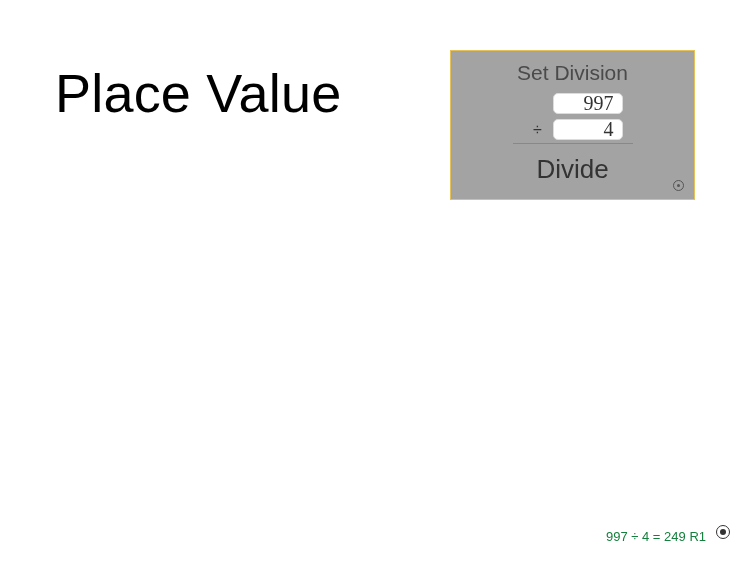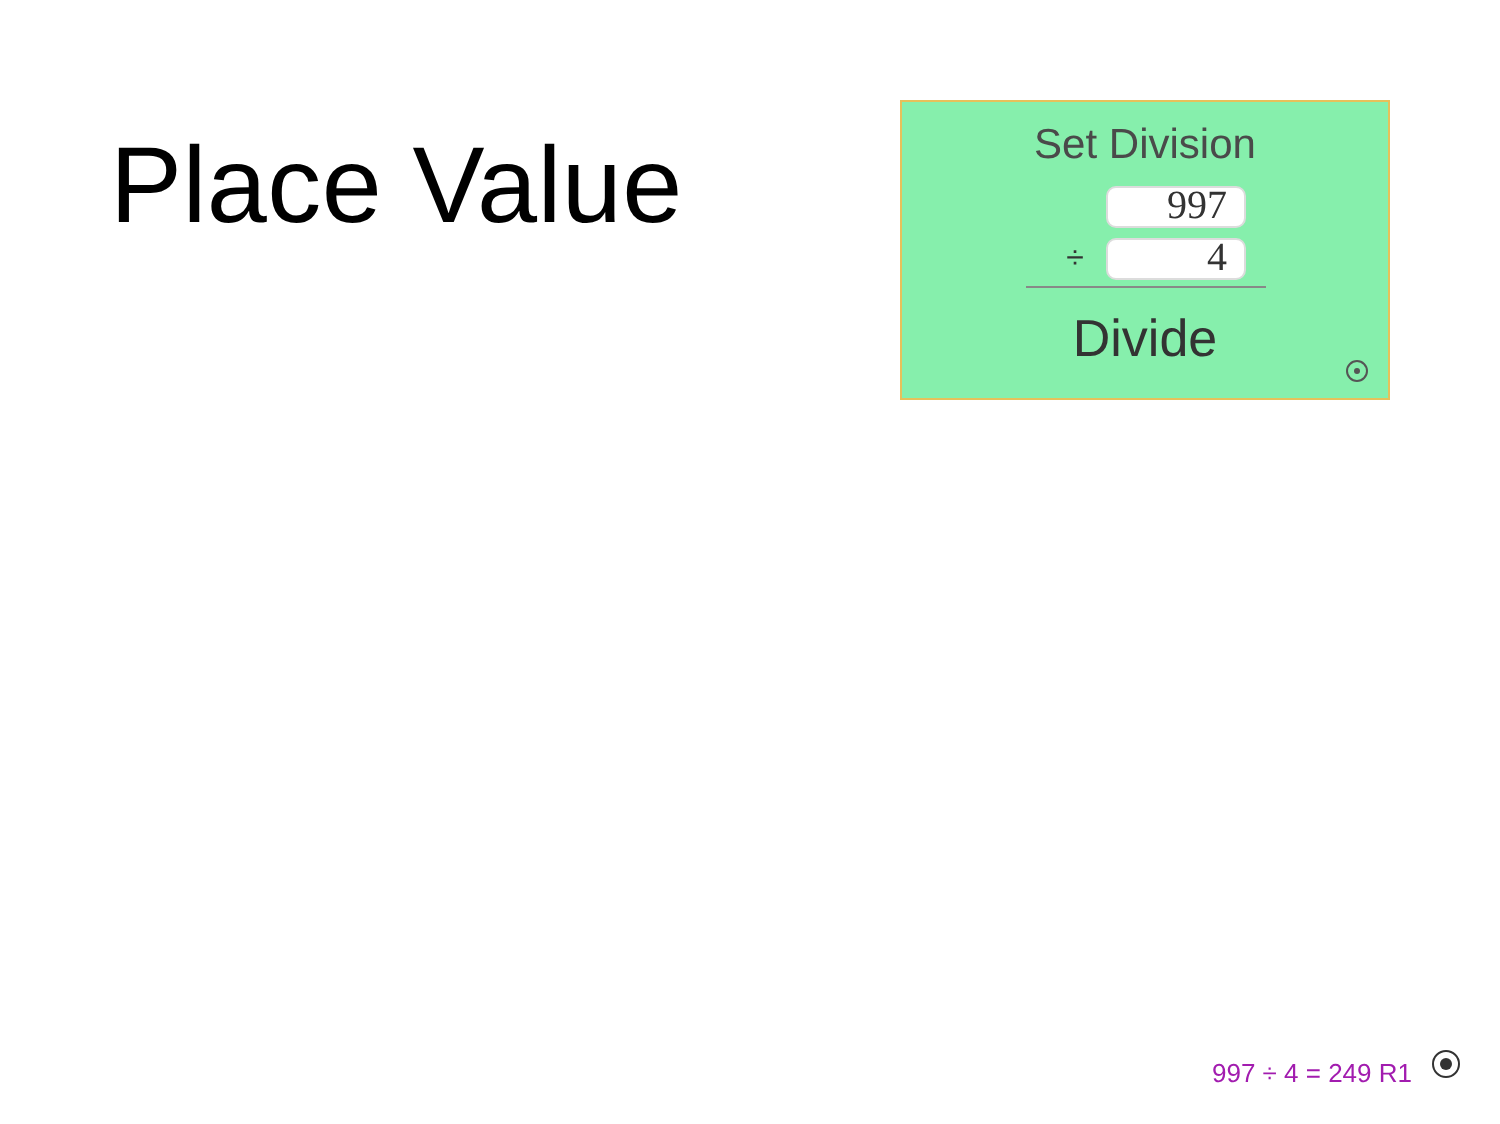--- a/index.html
+++ b/index.html
@@ -33,21 +33,21 @@
       font-weight: 300;
       color: #6a6a6a;
       margin-top: 18px;
     }
     .division-panel {
       position: absolute;
       right: 55px;
       top: 50px;
       width: 245px;
       border: 1px solid #e6c15a;
-      background: #86efac;
+      background: #a3a3a3;
       padding: 10px 14px 8px 14px;
     }
     .panel-title {
       text-align: center;
       font-size: 21px;
       font-weight: 300;
       color: #4a4a4a;
       margin-bottom: 8px;
     }
     .input-group {
@@ -124,21 +124,21 @@
       position: absolute;
       bottom: 18px;
       right: 20px;
       display: flex;
       align-items: center;
       gap: 10px;
     }
     .footer-text {
       font-size: 13px;
       font-weight: 300;
-      color: #a21caf;
+      color: #15803d;
       margin-top: 10px;
     }
     .footer-circle {
       width: 14px;
       height: 14px;
       border: 1px solid #333;
       border-radius: 50%;
       display: flex;
       align-items: center;
       justify-content: center;

